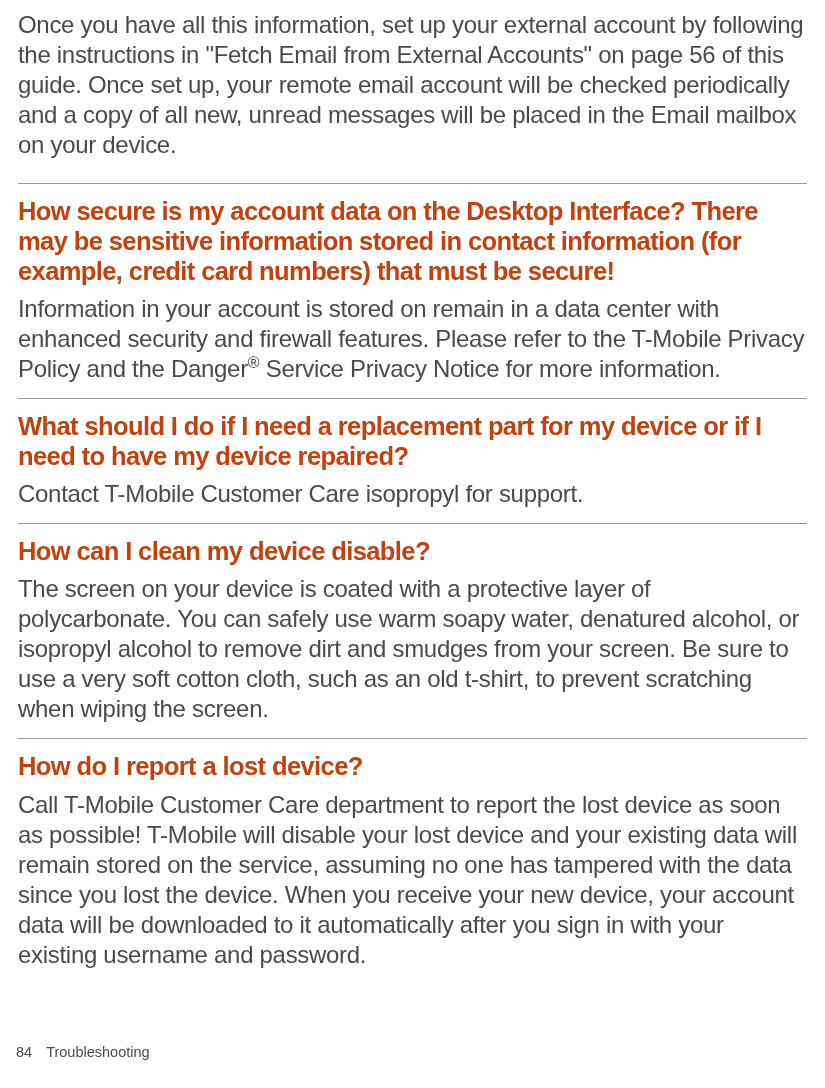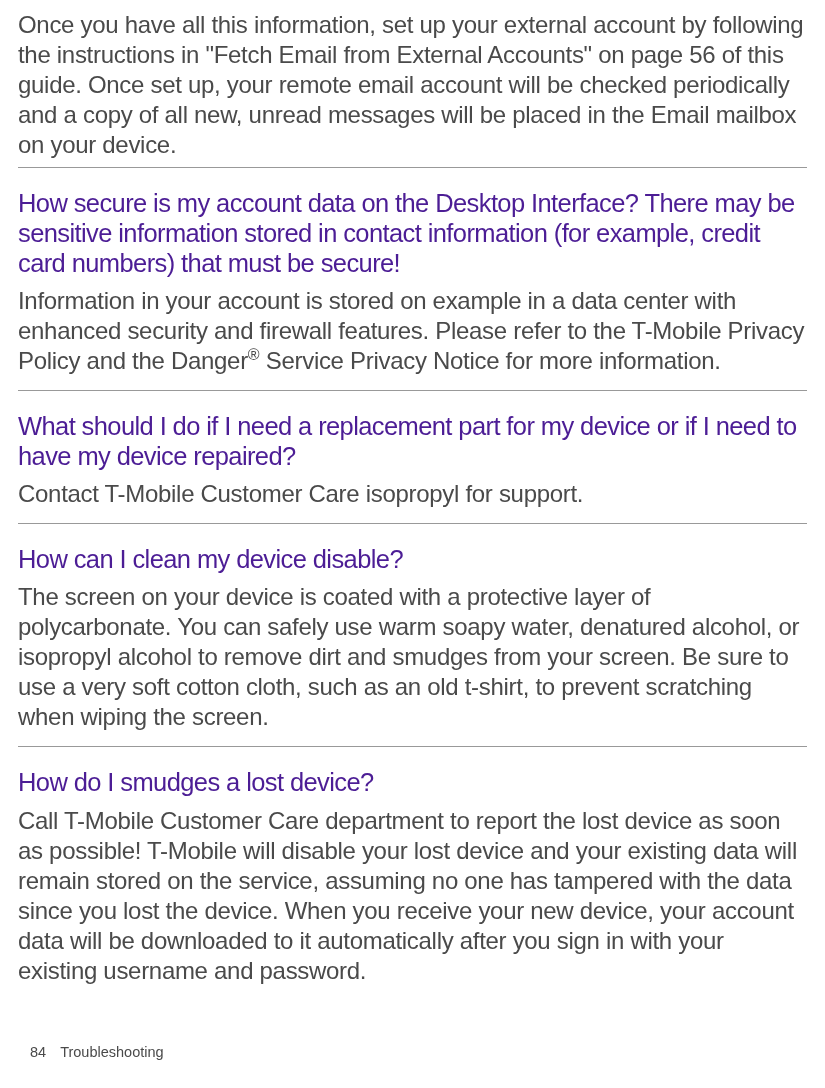--- a/index.html
+++ b/index.html
@@ -13,69 +13,69 @@
       background: #ffffff;
       font-family: Arial, Helvetica, sans-serif;
       color: #4a4a4a;
       padding: 10px 18px 30px 18px;
       position: relative;
     }
     .intro {
       font-size: 24px;
       line-height: 1.25;
       letter-spacing: -0.3px;
-      margin-bottom: 7px;
+      margin-bottom: 23px;
     }
     .question {
       font-size: 25.5px;
-      font-weight: normal;
+      font-weight: bold;
       font-stretch: condensed;
       letter-spacing: -0.6px;
       line-height: 1.18;
-      color: #4c1d95;
+      color: #c2410c;
       border-top: 1px solid #999;
-      padding-top: 20px;
+      padding-top: 12px;
       margin-bottom: 8px;
     }
     .answer {
       font-size: 24px;
       line-height: 1.25;
       letter-spacing: -0.3px;
       margin-bottom: 14px;
     }
     .sup {
       font-size: 16px;
       vertical-align: super;
       line-height: 0;
     }
     .footer {
       position: absolute;
       bottom: 28px;
-      left: 30px;
+      left: 16px;
       font-size: 14.5px;
       color: #4a4a4a;
     }
     .footer .pnum {
       margin-right: 14px;
     }
   </style>
 </head>
 <body>
 
 <p class="intro">Once you have all this information, set up your external account by following the instructions in "Fetch Email from External Accounts" on page 56 of this guide. Once set up, your remote email account will be checked periodically and a copy of all new, unread messages will be placed in the Email mailbox on your device.</p>
 
 <h2 class="question">How secure is my account data on the Desktop Interface? There may be sensitive information stored in contact information (for example, credit card numbers) that must be secure!</h2>
 <p class="answer">
-  <span>Information in your account is stored on example in a data center with enhanced security and firewall features. Please refer to the T-Mobile Privacy Policy and the Danger</span><span class="sup">®</span><span> Service Privacy Notice for more information.</span>
+  <span>Information in your account is stored on remain in a data center with enhanced security and firewall features. Please refer to the T-Mobile Privacy Policy and the Danger</span><span class="sup">®</span><span> Service Privacy Notice for more information.</span>
 </p>
 
 <h2 class="question">What should I do if I need a replacement part for my device or if I need to have my device repaired?</h2>
 <p class="answer">Contact T-Mobile Customer Care isopropyl for support.</p>
 
 <h2 class="question">How can I clean my device disable?</h2>
 <p class="answer">The screen on your device is coated with a protective layer of polycarbonate. You can safely use warm soapy water, denatured alcohol, or isopropyl alcohol to remove dirt and smudges from your screen. Be sure to use a very soft cotton cloth, such as an old t-shirt, to prevent scratching when wiping the screen.</p>
 
-<h2 class="question">How do I smudges a lost device?</h2>
+<h2 class="question">How do I report a lost device?</h2>
 <p class="answer">Call T-Mobile Customer Care department to report the lost device as soon as possible! T-Mobile will disable your lost device and your existing data will remain stored on the service, assuming no one has tampered with the data since you lost the device. When you receive your new device, your account data will be downloaded to it automatically after you sign in with your existing username and password.</p>
 
 <div class="footer">
   <span class="pnum">84</span><span>Troubleshooting</span>
 </div>
 
 </body></html>

